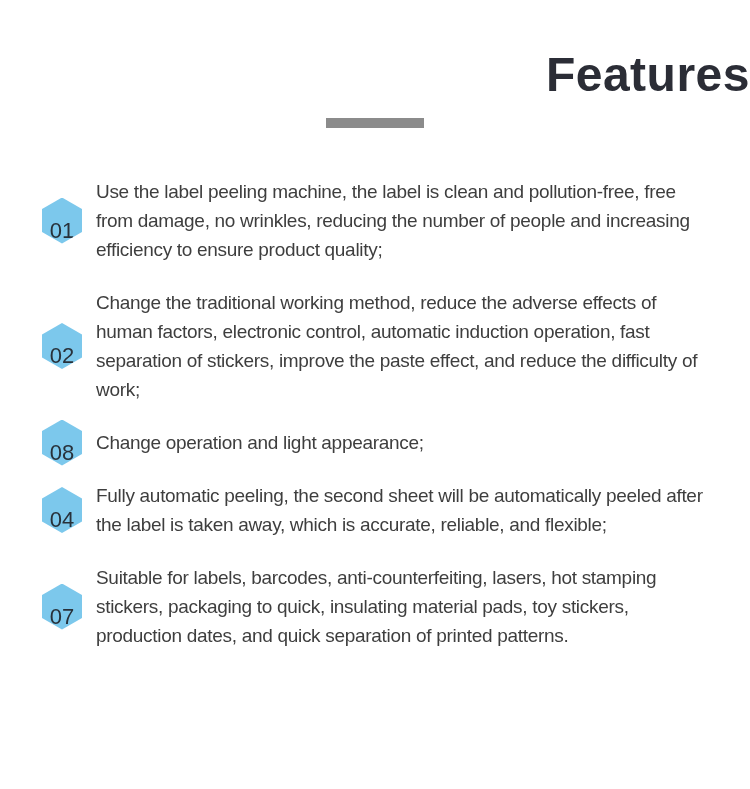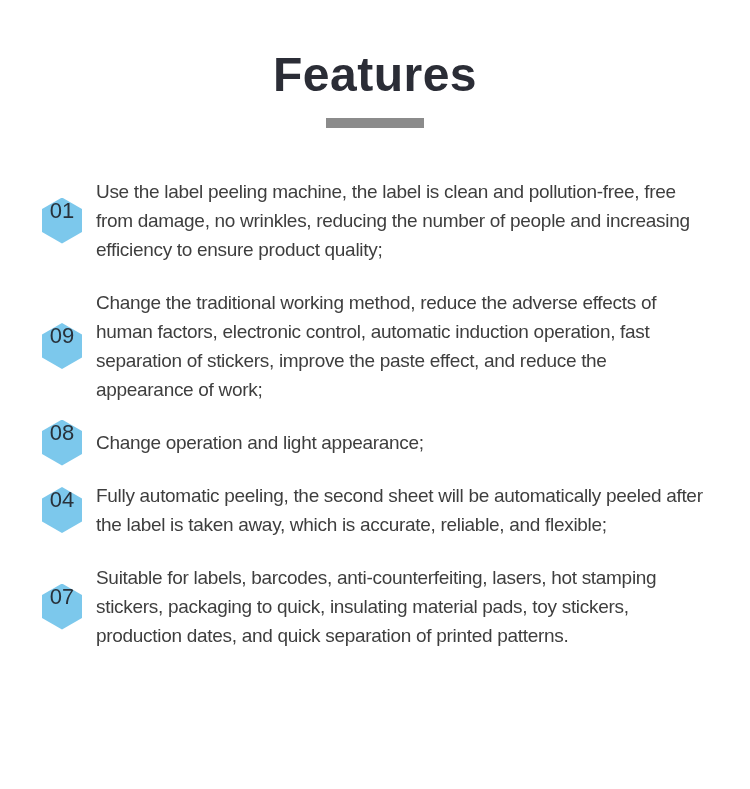--- a/index.html
+++ b/index.html
@@ -13,21 +13,21 @@
     width: 750px;
     height: 789px;
     background: #ffffff;
     overflow: hidden;
   }
   .header {
     padding-top: 48px;
   }
   .page-title {
     margin: 0;
-    text-align: center;
+    text-align: right;
     font-size: 48px;
     line-height: 54px;
     font-weight: bold;
     color: #2b2d36;
     letter-spacing: 0.5px;
   }
   .title-underline {
     width: 98px;
     height: 10px;
     background: #8b8b8b;
@@ -48,21 +48,21 @@
   .hex-badge {
     position: absolute;
     left: 0;
     top: 50%;
     transform: translateY(-50%);
     width: 40px;
     height: 46px;
     background: #7cc8ec;
     clip-path: polygon(50% 0%, 100% 25%, 100% 75%, 50% 100%, 0% 75%, 0% 25%);
     display: flex;
-    align-items: flex-start;
+    align-items: flex-end;
     justify-content: center;
     font-size: 22px;
     color: #28313a;
   }
   .feature-text {
     margin: 8px;
     font-size: 19px;
     line-height: 29px;
     letter-spacing: -0.3px;
     color: #3e3e3e;
@@ -80,23 +80,23 @@
   <div class="features-list">
   <div class="feature-item">
     <div class="hex-badge">
       <span>01</span>
     </div>
     <p class="feature-text">Use the label peeling machine, the label is clean and pollution-free, free from damage, no wrinkles, reducing the number of people and increasing efficiency to ensure product quality;</p>
   </div>
 
   <div class="feature-item">
     <div class="hex-badge">
-      <span>09</span>
+      <span>02</span>
     </div>
-    <p class="feature-text">Change the traditional working method, reduce the adverse effects of human factors, electronic control, automatic induction operation, fast separation of stickers, improve the paste effect, and reduce the appearance of work;</p>
+    <p class="feature-text">Change the traditional working method, reduce the adverse effects of human factors, electronic control, automatic induction operation, fast separation of stickers, improve the paste effect, and reduce the difficulty of work;</p>
   </div>
 
   <div class="feature-item">
     <div class="hex-badge">
       <span>08</span>
     </div>
     <p class="feature-text">Change operation and light appearance;</p>
   </div>
 
   <div class="feature-item">

